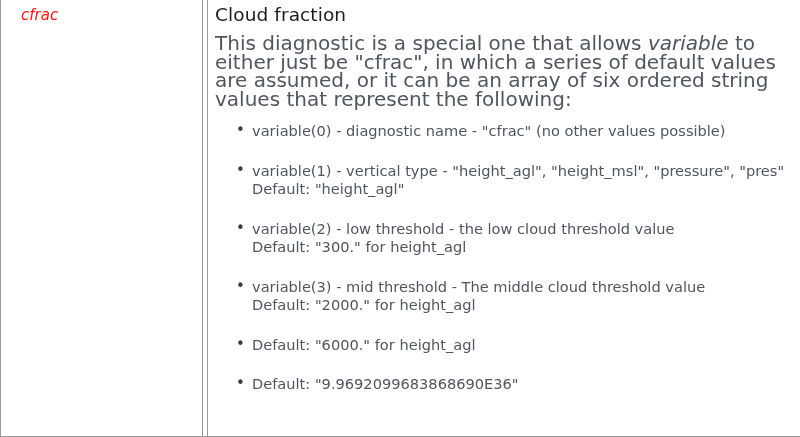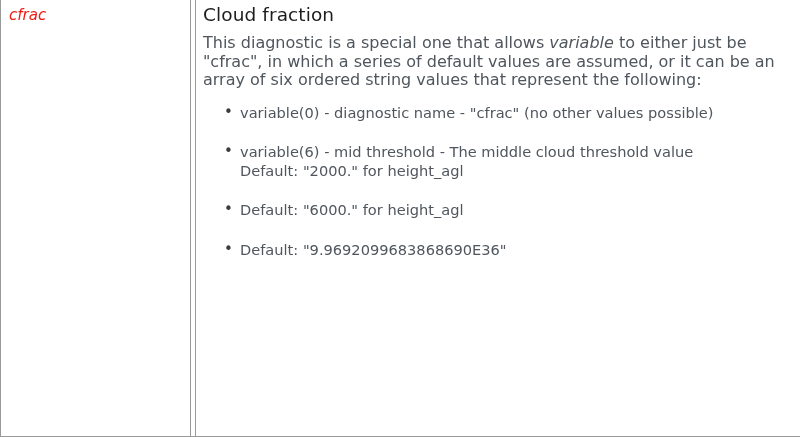--- a/index.html
+++ b/index.html
@@ -36,20 +36,21 @@
 
   
   .cell-name {
     position: relative;
     box-sizing: border-box;
     width: 190px;
     flex: 0 0 190px;
     height: 100%;
     padding: 5px 8px 0 8px;
     border-right: 1px solid #9a9a9a;
+    margin-left: 12px;
   }
 
   .var-name {
     display: inline-block;
     font-family: "DejaVu Sans", "Liberation Sans", sans-serif;
     font-style: italic;
     font-weight: 400;
     font-size: 15px;
     line-height: 19px;
     color: #f01c14;
@@ -80,21 +81,21 @@
     font-family: "DejaVu Sans", "Liberation Sans", sans-serif;
     font-weight: 400;
     font-size: 18.5px;
     line-height: 24px;
     color: #1d1d1d;
     letter-spacing: 0.1px;
   }
 
   .desc-para {
     margin: 7px 0 0 0;
-    font-size: 16px;
+    font-size: 20px;
     line-height: 18.6px;
     color: #50565d;
     max-width: 600px;
   }
   .desc-para em {
     font-style: italic;
   }
 
   .desc-list {
     list-style: none;
@@ -149,24 +150,32 @@
       <h2 class="desc-heading">Cloud fraction</h2>
 
       <p class="desc-para"><span>This diagnostic is a special one that allows </span><em>variable</em><span> to either just be "cfrac", in which a series of default values are assumed, or it can be an array of six ordered string values that represent the following:</span></p>
 
       <ul class="desc-list">
 
         <li>
           <span class="li-main">variable(0) - diagnostic name - "cfrac" (no other values possible)</span>
         </li>
 
-
+        <li>
+          <span class="li-main"> variable(1) - vertical type - "height_agl", "height_msl", "pressure", "pres"</span>
+          <span class="li-default">Default: "height_agl"</span>
+        </li>
 
         <li>
-          <span class="li-main"> variable(6) - mid threshold - The middle cloud threshold value</span>
+          <span class="li-main"> variable(2) - low threshold - the low cloud threshold value</span>
+          <span class="li-default">Default: "300." for height_agl</span>
+        </li>
+
+        <li>
+          <span class="li-main"> variable(3) - mid threshold - The middle cloud threshold value</span>
           <span class="li-default">Default: "2000." for height_agl</span>
         </li>
 
         <li>
           <span class="li-default">Default: "6000." for height_agl</span>
         </li>
 
         <li>
           <span class="li-default">Default: "9.9692099683868690E36"</span>
         </li>

